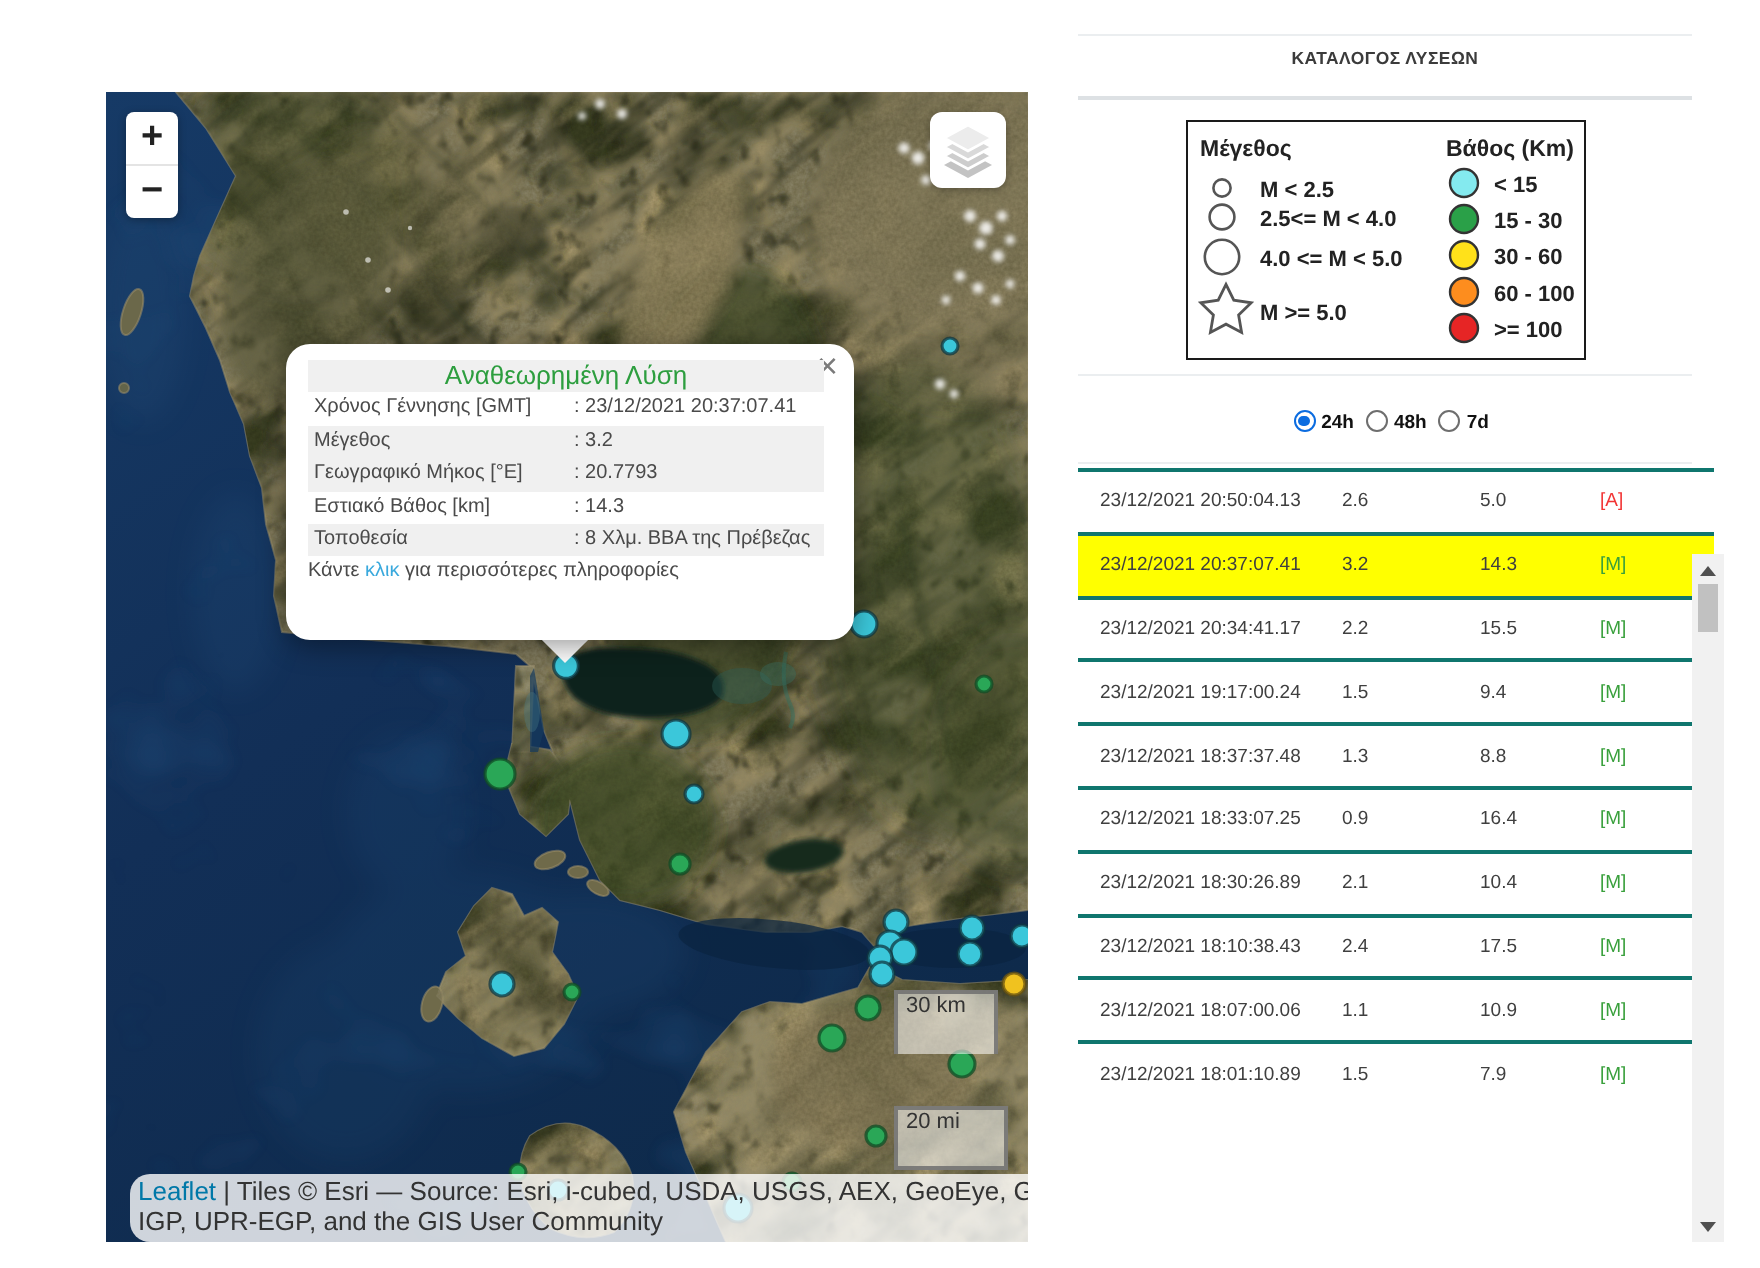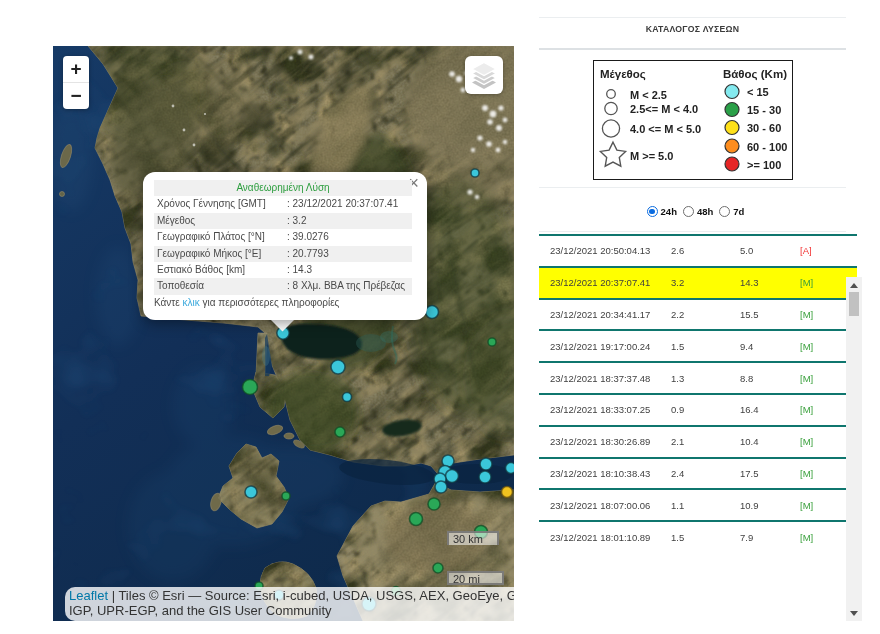--- a/index.html
+++ b/index.html
@@ -7,36 +7,36 @@
   #map{position:absolute;left:53px;top:46px;width:461px;height:575px;overflow:hidden;background:#14335a;}
   #map svg.base{position:absolute;left:0;top:0;}
   .zoomctl{position:absolute;left:10px;top:10px;width:26px;background:#fff;border-radius:4px;
     box-shadow:0 1px 4px rgba(0,0,0,.3);z-index:30;}
   .zoomctl .zb{width:26px;height:26px;line-height:25px;text-align:center;font-size:19px;font-weight:bold;color:#222;}
   .zoomctl .zb:first-child{border-bottom:1px solid #e4e4e4;border-radius:4px 4px 0 0;}
   .layersctl{position:absolute;right:11px;top:10px;width:38px;height:38px;background:#fff;border-radius:6px;
     box-shadow:0 1px 4px rgba(0,0,0,.3);z-index:30;}
   .scalectl{position:absolute;left:394px;bottom:36px;z-index:25;font-size:11px;color:#333;}
   .scaleline{background:rgba(255,255,255,.55);border:2px solid rgba(110,110,110,.85);
-    padding:0 4px;height:14px;line-height:13px;white-space:nowrap;box-sizing:border-box;}
+    padding:0 4px;height:32px;line-height:13px;white-space:nowrap;box-sizing:border-box;}
   .sl1{width:52px;border-bottom:none;}
   .sl2{width:57px;margin-top:26px;}
   .attr{position:absolute;left:12px;bottom:0;width:100%;background:rgba(255,255,255,.8);z-index:20;
     font-size:13px;color:#333;padding:2px 8px 3px 4px;box-sizing:border-box;line-height:14.5px;white-space:nowrap;border-radius:10px;}
   .attr a{color:#0078a8;text-decoration:none;}
   .popup{position:absolute;left:90px;top:126px;width:284px;height:148px;background:#fff;border-radius:12px;
     box-shadow:0 3px 14px rgba(0,0,0,.4);z-index:40;}
   .ptip{position:absolute;left:221px;top:265px;width:17px;height:17px;background:#fff;transform:rotate(45deg);z-index:39;}
   .pclose{position:absolute;right:8px;top:2px;color:#7a7a7a;font-size:18px;font-weight:normal;line-height:18px;
     font-family:"Liberation Sans",sans-serif;}
   .ptable{position:absolute;left:11px;top:8px;width:258px;font-size:10px;color:#4a4a4a;}
   .prow{height:16.4px;line-height:16.4px;white-space:nowrap;overflow:hidden;}
   .prow.g{background:#f0f0f0;}
   .prow .lab{display:inline-block;width:130px;padding-left:3px;vertical-align:top;}
-  .ptitle{text-align:center;color:#2d9e3f;font-size:10px;}
+  .ptitle{text-align:center;color:#2d9e3f;font-size:13px;}
   .plink{color:#3aa9dd;}
 
   
   #panel{position:absolute;left:539px;top:0;width:307px;height:634px;}
   .hline{position:absolute;left:0;width:307px;border-top:1px solid #ebeef0;}
   .hline2{position:absolute;left:0;width:307px;border-top:2px solid #dde1e4;}
   .ptitlehead{position:absolute;left:0;top:24px;width:307px;text-align:center;font-size:8.7px;font-weight:bold;
     color:#3b3b3b;letter-spacing:.25px;}
   .legend{position:absolute;left:53.5px;top:60px;width:198px;height:118px;border:1.8px solid #1a1a1a;background:#fff;}
   .radios{position:absolute;left:0;top:206px;width:307px;text-align:center;font-size:9.5px;font-weight:bold;color:#111;}
@@ -317,21 +317,20 @@
     <div class="scaleline sl1">30 km</div>
     <div class="scaleline sl2">20 mi</div>
   </div>
   <div class="ptip"></div>
   <div class="popup">
     <div class="pclose">×</div>
     <div class="ptable">
       <div class="prow g ptitle">Αναθεωρημένη Λύση</div>
       <div class="prow"><span class="lab">Χρόνος Γέννησης [GMT]</span><span>: 23/12/2021 20:37:07.41</span></div>
       <div class="prow g"><span class="lab">Μέγεθος</span><span>: 3.2</span></div>
-      <div class="prow"><span class="lab">Γεωγραφικό Πλάτος [°N]</span><span>: 39.0276</span></div>
       <div class="prow g"><span class="lab">Γεωγραφικό Μήκος [°E]</span><span>: 20.7793</span></div>
       <div class="prow"><span class="lab">Εστιακό Βάθος [km]</span><span>: 14.3</span></div>
       <div class="prow g"><span class="lab">Τοποθεσία</span><span>: 8 Χλμ. ΒΒΑ της Πρέβεζας</span></div>
       <div class="prow">Κάντε <span class="plink">κλικ</span> για περισσότερες πληροφορίες</div>
     </div>
   </div>
   <div class="attr"><a>Leaflet</a> | Tiles © Esri — Source: Esri, i-cubed, USDA, USGS, AEX, GeoEye, Getmapping, Aerogrid, IGN,<br>IGP, UPR-EGP, and the GIS User Community</div>
 </div>
 
 <div id="panel">

